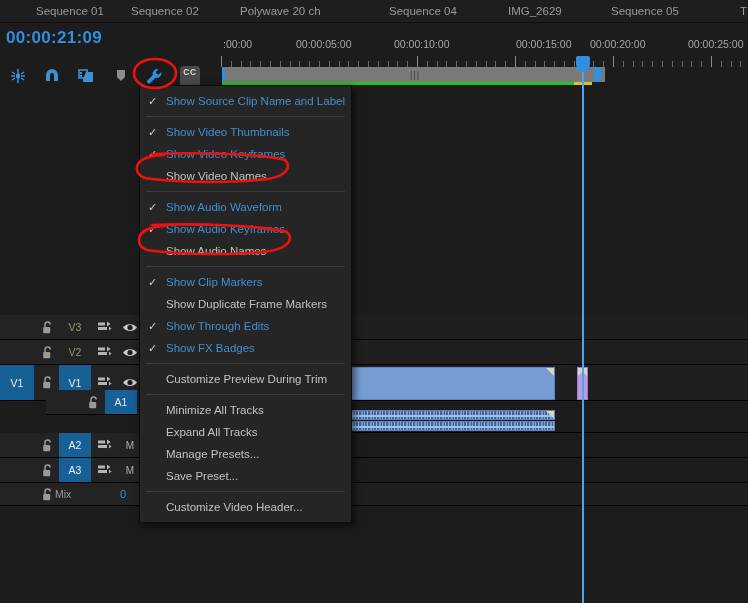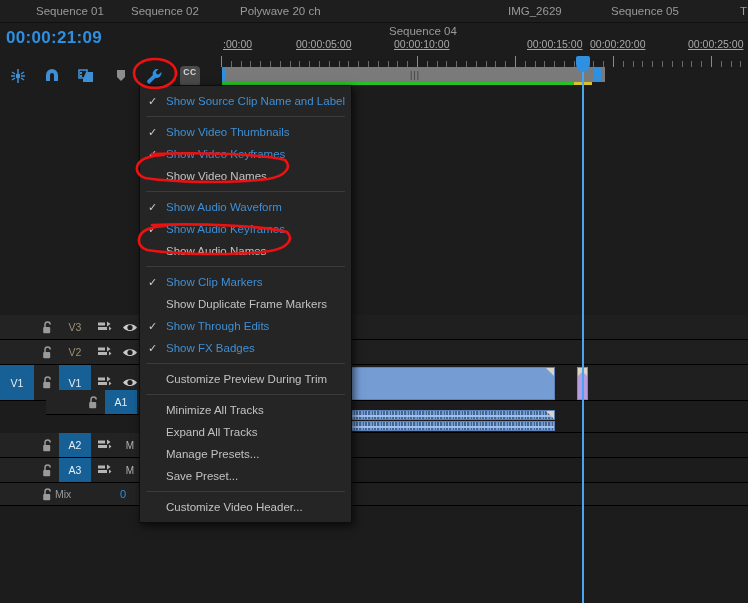--- a/index.html
+++ b/index.html
@@ -78,21 +78,20 @@
     position: absolute;
     left: 215px; top: 38px;
     width: 533px; height: 25px;
   }
   .ruler-label {
     position: absolute;
     top: 0;
     font-size: 10.5px;
     color: #a8a8a8;
     white-space: nowrap;
-    text-decoration: underline;
   }
   #ticks {
     position: absolute;
     left: 215px; top: 55px;
     width: 533px; height: 12px;
   }
   .tick {
     position: absolute;
     bottom: 0;
     width: 1px;
@@ -347,21 +346,21 @@
     z-index: 40;
   }
 </style>
 </head>
 <body>
 
 <div id="tabbar">
     <div class="tab" style="left: 36px;">Sequence 01</div>
     <div class="tab" style="left: 131px;">Sequence 02</div>
     <div class="tab" style="left: 240px;">Polywave 20 ch</div>
-    <div class="tab" style="left: 389px; margin-top: 20px;">Sequence 04</div>
+    <div class="tab" style="left: 389px;">Sequence 04</div>
     <div class="tab" style="left: 508px;">IMG_2629</div>
     <div class="tab" style="left: 611px;">Sequence 05</div>
     <div class="tab" style="left: 740px;">T</div>
   </div>
 
 <div id="timecode">00:00:21:09</div>
 
 <div id="toolbar">
   <div class="tool" style="left:6px">
     <svg width="18" height="18" viewBox="0 0 18 18">
@@ -400,21 +399,21 @@
       <path d="M14.5,3.2 a4.6,4.6 0 0,0 -5.6,5.9 L3.4,14.6 a1.4,1.4 0 0,0 0,2 l0.6,0.6 a1.4,1.4 0 0,0 2,0 L11.5,11.7 a4.6,4.6 0 0,0 5.8,-5.7 l-2.6,2.6 -2.2,-0.6 -0.6,-2.2 Z" fill="#2f8fe0"></path>
     </svg>
   </div>
 </div>
 <div class="cc-badge">CC</div>
 
 <div id="ruler">
     <div class="ruler-label" style="left: 8px;">:00:00</div>
     <div class="ruler-label" style="left: 81px;">00:00:05:00</div>
     <div class="ruler-label" style="left: 179px;">00:00:10:00</div>
-    <div class="ruler-label" style="left: 288px; padding-left: 24px;">00:00:15:00</div>
+    <div class="ruler-label" style="left: 277px; padding-left: 24px;">00:00:15:00</div>
     <div class="ruler-label" style="left: 375px;">00:00:20:00</div>
     <div class="ruler-label" style="left: 473px;">00:00:25:00</div>
   </div>
 <div id="ticks">
     <div class="tick major" style="left: 6px;"></div>
     <div class="tick minor" style="left: 16px;"></div>
     <div class="tick minor" style="left: 26px;"></div>
     <div class="tick minor" style="left: 35px;"></div>
     <div class="tick minor" style="left: 45px;"></div>
     <div class="tick minor" style="left: 55px;"></div>

